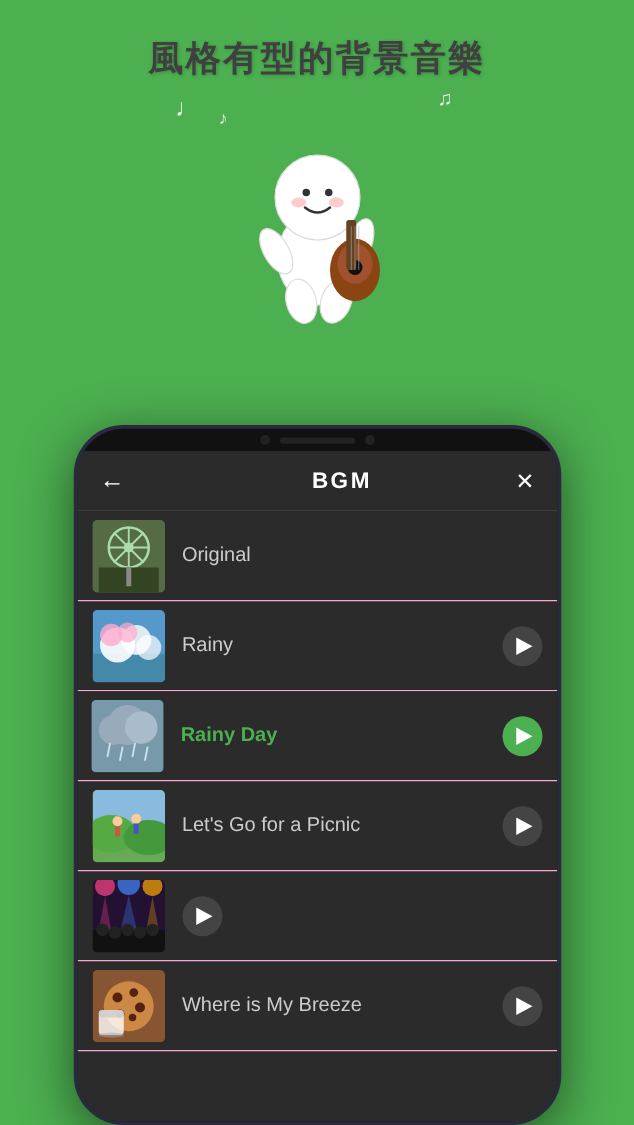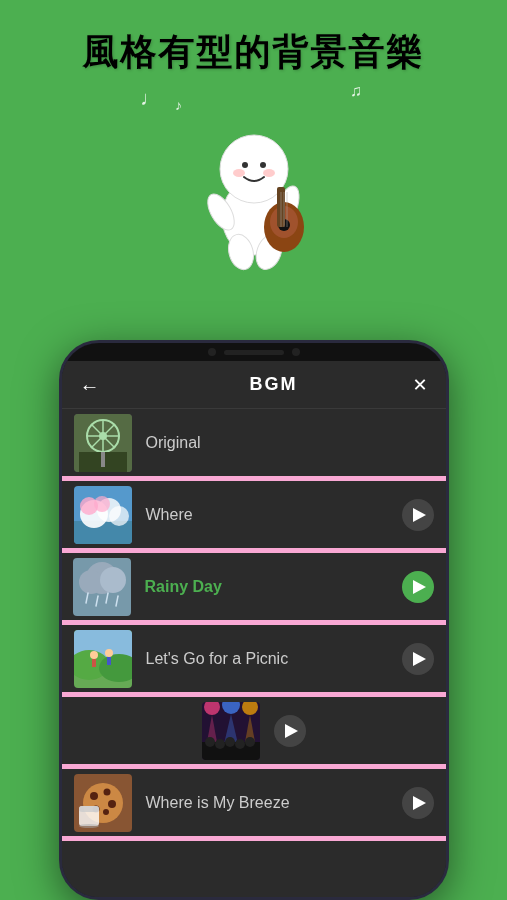--- a/index.html
+++ b/index.html
@@ -22,23 +22,23 @@
     }
 
     .top-section {
       position: relative;
       z-index: 2;
       text-align: center;
       padding-top: 28px;
     }
 
     .main-title {
-      font-size: 36px;
+      font-size: 28px;
       font-weight: bold;
-      color: #000000;
+      color: #404040;
       text-shadow: 1px 1px 3px rgba(0,0,0,0.2);
       letter-spacing: 2px;
     }
 
     .sub-title {
       font-size: 16px;
       color: white;
       margin-top: 6px;
       letter-spacing: 1px;
     }
@@ -139,23 +139,22 @@
       flex: 1;
       overflow-y: auto;
       background: #2b2b2b;
     }
 
     .bgm-item {
       display: flex;
       align-items: center;
       padding: 0 12px;
       height: 72px;
-      border-bottom: 5px solid #f9a8d4;
+      border-bottom: 1px solid #f9a8d4;
       cursor: pointer;
-      justify-content: center;
     }
 
     .bgm-item.active {
       background: #2b2b2b;
       padding-left: 11px;
     }
 
     .bgm-thumb {
       width: 58px;
       height: 58px;
@@ -296,21 +295,21 @@
             <rect width="58" height="58" fill="#5599cc"></rect>
 
             <rect x="0" y="35" width="58" height="23" fill="#4488aa"></rect>
             <circle cx="20" cy="28" r="14" fill="white" opacity="0.9"></circle>
             <circle cx="35" cy="24" r="12" fill="white" opacity="0.8"></circle>
             <circle cx="45" cy="30" r="10" fill="white" opacity="0.7"></circle>
             <circle cx="15" cy="20" r="9" fill="#ffaacc" opacity="0.8"></circle>
             <circle cx="28" cy="18" r="8" fill="#ffaacc" opacity="0.7"></circle>
           </svg>
         </div>
-        <div class="bgm-label">Where</div>
+        <div class="bgm-label">Rainy</div>
         <div class="play-btn">
           <div class="play-icon"></div>
         </div>
       </div>
 
       <div class="bgm-item active">
         <div class="bgm-thumb">
           <svg viewBox="0 0 58 58" xmlns="http://www.w3.org/2000/svg">
             <rect width="58" height="58" fill="#7799aa"></rect>
             <circle cx="29" cy="20" r="16" fill="#99aabb"></circle>

